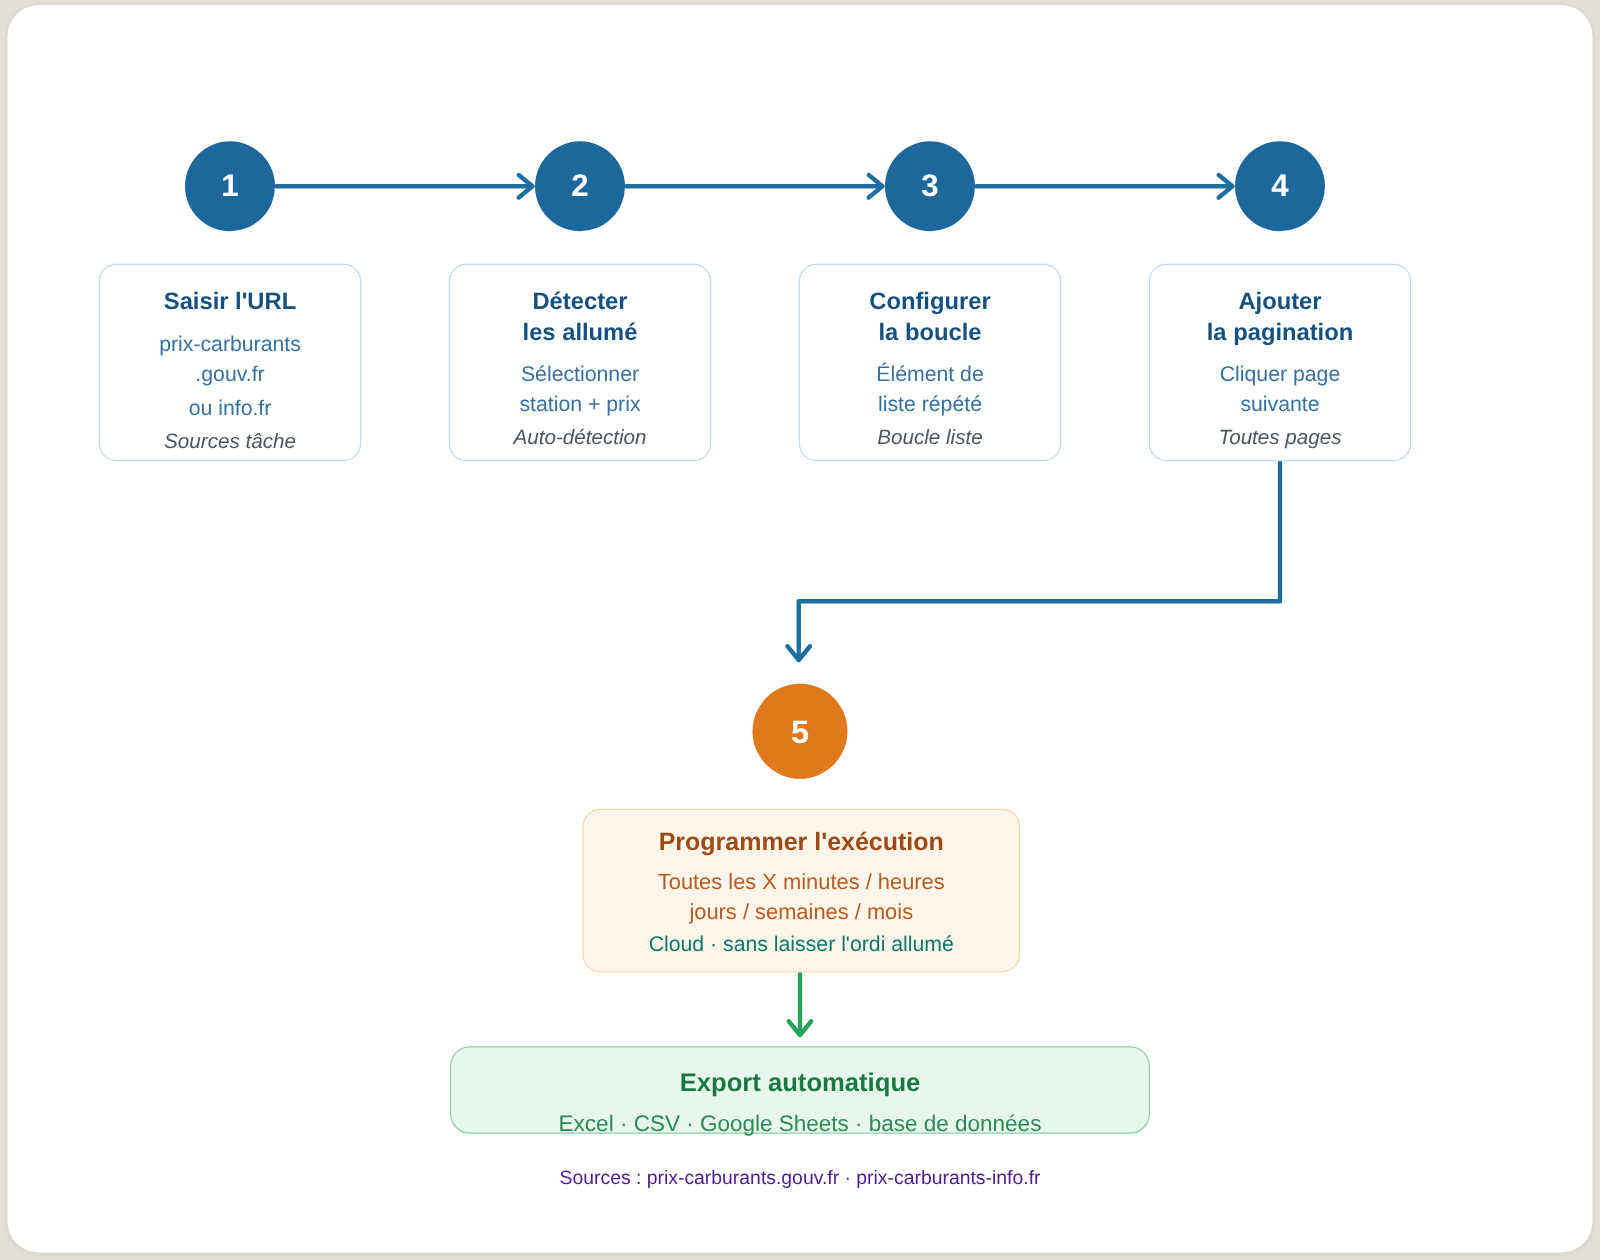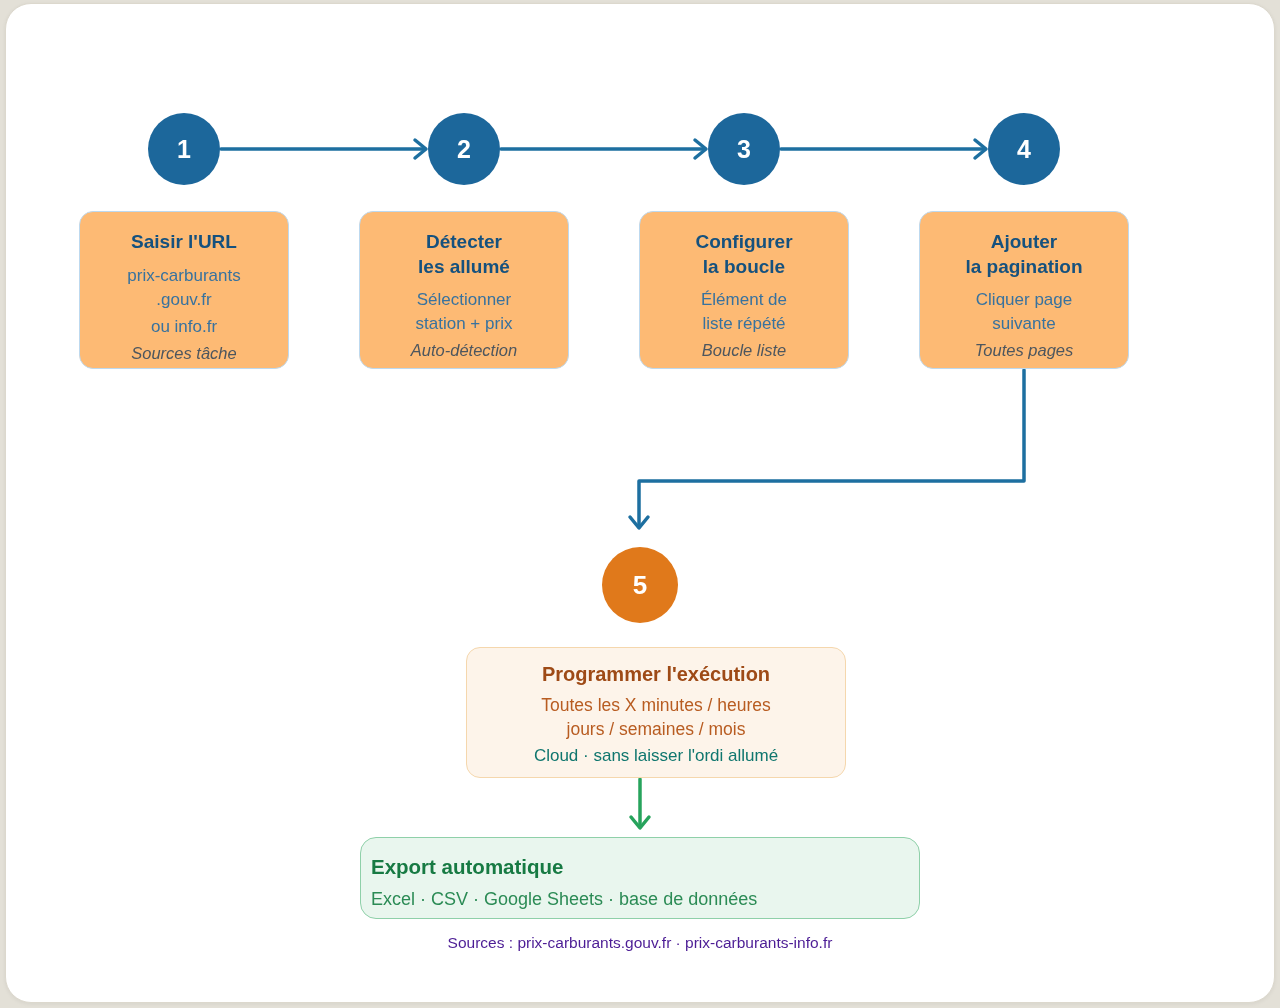--- a/index.html
+++ b/index.html
@@ -39,21 +39,21 @@
     font-size: 26px;
   }
   .pos-c1 { left: 148px; }
   .pos-c2 { left: 428px; }
   .pos-c3 { left: 708px; }
   .pos-c4 { left: 988px; }
 
   .step-box {
     position: absolute;
     top: 211px; width: 210px; height: 158px;
-    background: #fdba74;
+    background: #ffffff;
     border: 1px solid #bdd9ef;
     border-radius: 14px;
     text-align: center;
     padding: 17px 8px 12px 8px;
   }
   .pos-b1 { left: 79px; }
   .pos-b2 { left: 359px; }
   .pos-b3 { left: 639px; }
   .pos-b4 { left: 919px; }
 
@@ -75,21 +75,21 @@
   .step-note {
     color: #4d565e;
     font-size: 16.5px;
     font-style: italic;
     line-height: 24px;
     margin-top: 2px;
   }
 
   .panel-orange {
     position: absolute;
-    left: 466px; top: 647px; width: 380px; height: 131px;
+    left: 466px; top: 647px; width: 350px; height: 131px;
     background: #fdf4ea;
     border: 1px solid #f5d7ad;
     border-radius: 14px;
     text-align: center;
     padding: 13px 10px 10px 10px;
   }
   .panel-orange .panel-title {
     color: #9e4a16;
     font-size: 20px; font-weight: 700;
     line-height: 26px;
@@ -102,24 +102,25 @@
   }
   .panel-orange .panel-note {
     color: #0f766e;
     font-size: 17px;
     line-height: 24px;
     margin-top: 3px;
   }
 
   .panel-green {
     position: absolute;
-    left: 360px; top: 837px; width: 560px; height: 82px;
+    left: 360px; top: 837px; width: 560px; height: 70px;
     background: #e9f6ee;
     border: 1px solid #8fd0a9;
     border-radius: 16px;
+    text-align: center;
     padding: 16px 10px 10px 10px;
   }
   .panel-green .panel-title {
     color: #177a43;
     font-size: 20.5px; font-weight: 700;
     line-height: 26px;
     margin-bottom: 7px;
   }
   .panel-green .panel-body {
     color: #2b8b55;

